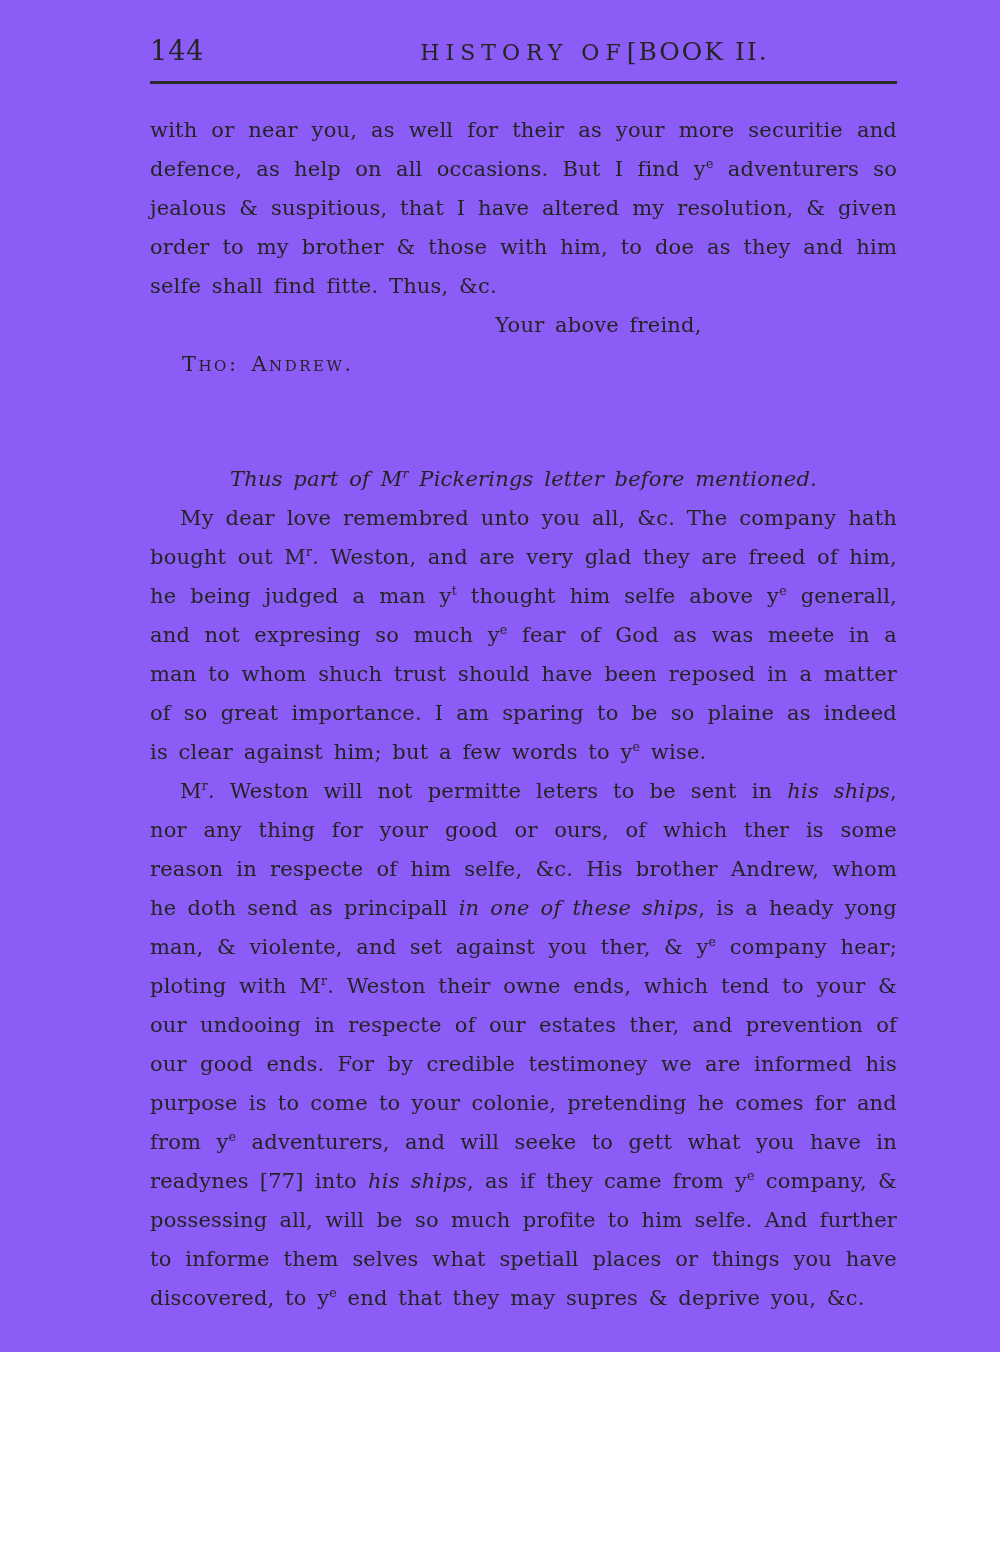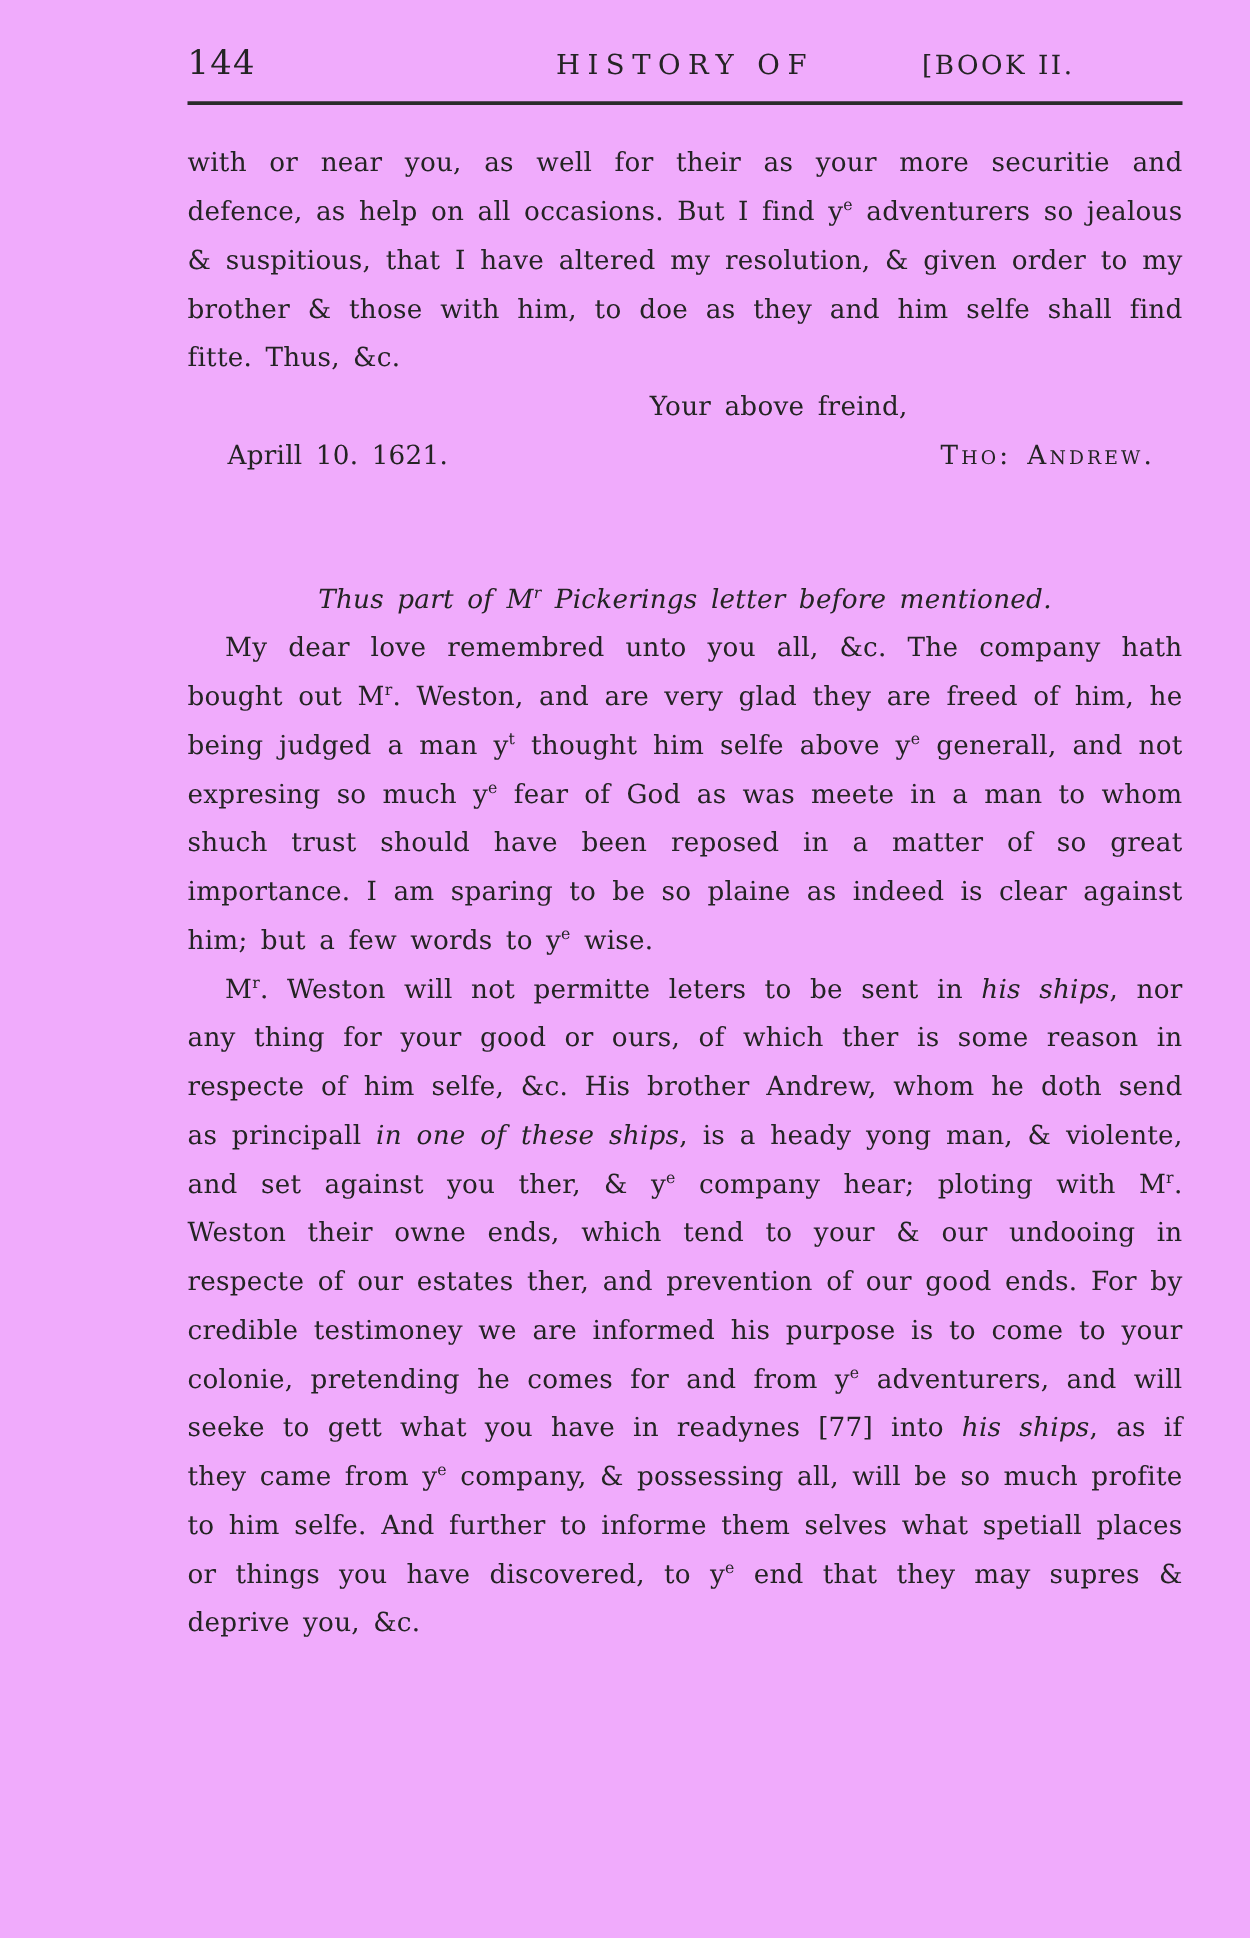--- a/index.html
+++ b/index.html
@@ -1,33 +1,33 @@
 <!DOCTYPE html>
 <html><head>
 <meta charset="utf-8">
 <style>
   * { margin:0; padding:0; box-sizing:border-box; }
   html,body { background:#ffffff; }
   .page {
-    width:1000px; height:1550px;
-    background:#f0abfc;
+    width:1000px; height:1352px;
+    background:#8b5cf6;
     color:#242424;
     font-family:"DejaVu Serif","Liberation Serif",serif;
-    padding:16px 54px 0 150px;
+    padding:16px 103px 0 150px;
     position:relative;
     overflow:hidden;
   }
   .page-header {
     display:grid;
     grid-template-columns:1fr auto 1fr;
     align-items:baseline;
   }
   .page-number { font-size:27px; letter-spacing:1px; }
   .running-title { font-size:22px; letter-spacing:6px; text-align:center;margin-top:24px; }
-  .book-label { font-size:21px; letter-spacing:2px; text-align:center; }
+  .book-label { font-size:25px; letter-spacing:2px; text-align:left; }
   .header-rule {
     border:none;
     border-top:3px solid #2b2b2b;
     margin-top:15px;
   }
   .page-body {
     margin-top:27px;
     font-size:21px;
     line-height:39px;
     text-align:justify;
@@ -77,21 +77,20 @@
 
   <hr class="header-rule">
 
   <main class="page-body">
 
     <p class="para no-indent"><span>with or near you, as well for their as your more securitie and defence, as help on all occasions.  But I find y</span><sup class="sup">e</sup><span> adventurers so jealous &amp; suspitious, that I have altered my resolution, &amp; given order to my brother &amp; those with him, to doe as they and him selfe shall find fitte.  Thus, &amp;c.</span></p>
 
     <p class="closing">Your above freind,</p>
 
     <div class="sig-line">
-      <span class="date">Aprill 10. 1621.</span>
       <span class="signature">Tho: Andrew.</span>
     </div>
 
     <p class="section-heading"><span>Thus part of M</span><sup class="sup">r</sup><span> Pickerings letter before mentioned.</span></p>
 
 
     <p class="para"><span>My dear love remembred unto you all, &amp;c.  The company hath bought out M</span><sup class="sup">r</sup><span>. Weston, and are very glad they are freed of him, he being judged a man y</span><sup class="sup">t</sup><span> thought him selfe above y</span><sup class="sup">e</sup><span> generall, and not expresing so much y</span><sup class="sup">e</sup><span> fear of God as was meete in a man to whom shuch trust should have been reposed in a matter of so great importance.  I am sparing to be so plaine as indeed is clear against him; but a few words to y</span><sup class="sup">e</sup><span> wise.</span></p>
 
     <p class="para"><span>M</span><sup class="sup">r</sup><span>. Weston will not permitte leters to be sent in </span><span class="it">his ships</span><span>, nor any thing for your good or ours, of which ther is some reason in respecte of him selfe, &amp;c.  His brother Andrew, whom he doth send as principall </span><span class="it">in one of these ships</span><span>, is a heady yong man, &amp; violente, and set against you ther, &amp; y</span><sup class="sup">e</sup><span> company hear; ploting with M</span><sup class="sup">r</sup><span>. Weston their owne ends, which tend to your &amp; our undooing in respecte of our estates ther, and prevention of our good ends.  For by credible testimoney we are informed his purpose is to come to your colonie, pretending he comes for and from y</span><sup class="sup">e</sup><span> adventurers, and will seeke to gett what you have in readynes [77] into </span><span class="it">his ships</span><span>, as if they came from y</span><sup class="sup">e</sup><span> company, &amp; possessing all, will be so much profite to him selfe.  And further to informe them selves what spetiall places or things you have discovered, to y</span><sup class="sup">e</sup><span> end that they may supres &amp; deprive you, &amp;c.</span></p>
 

